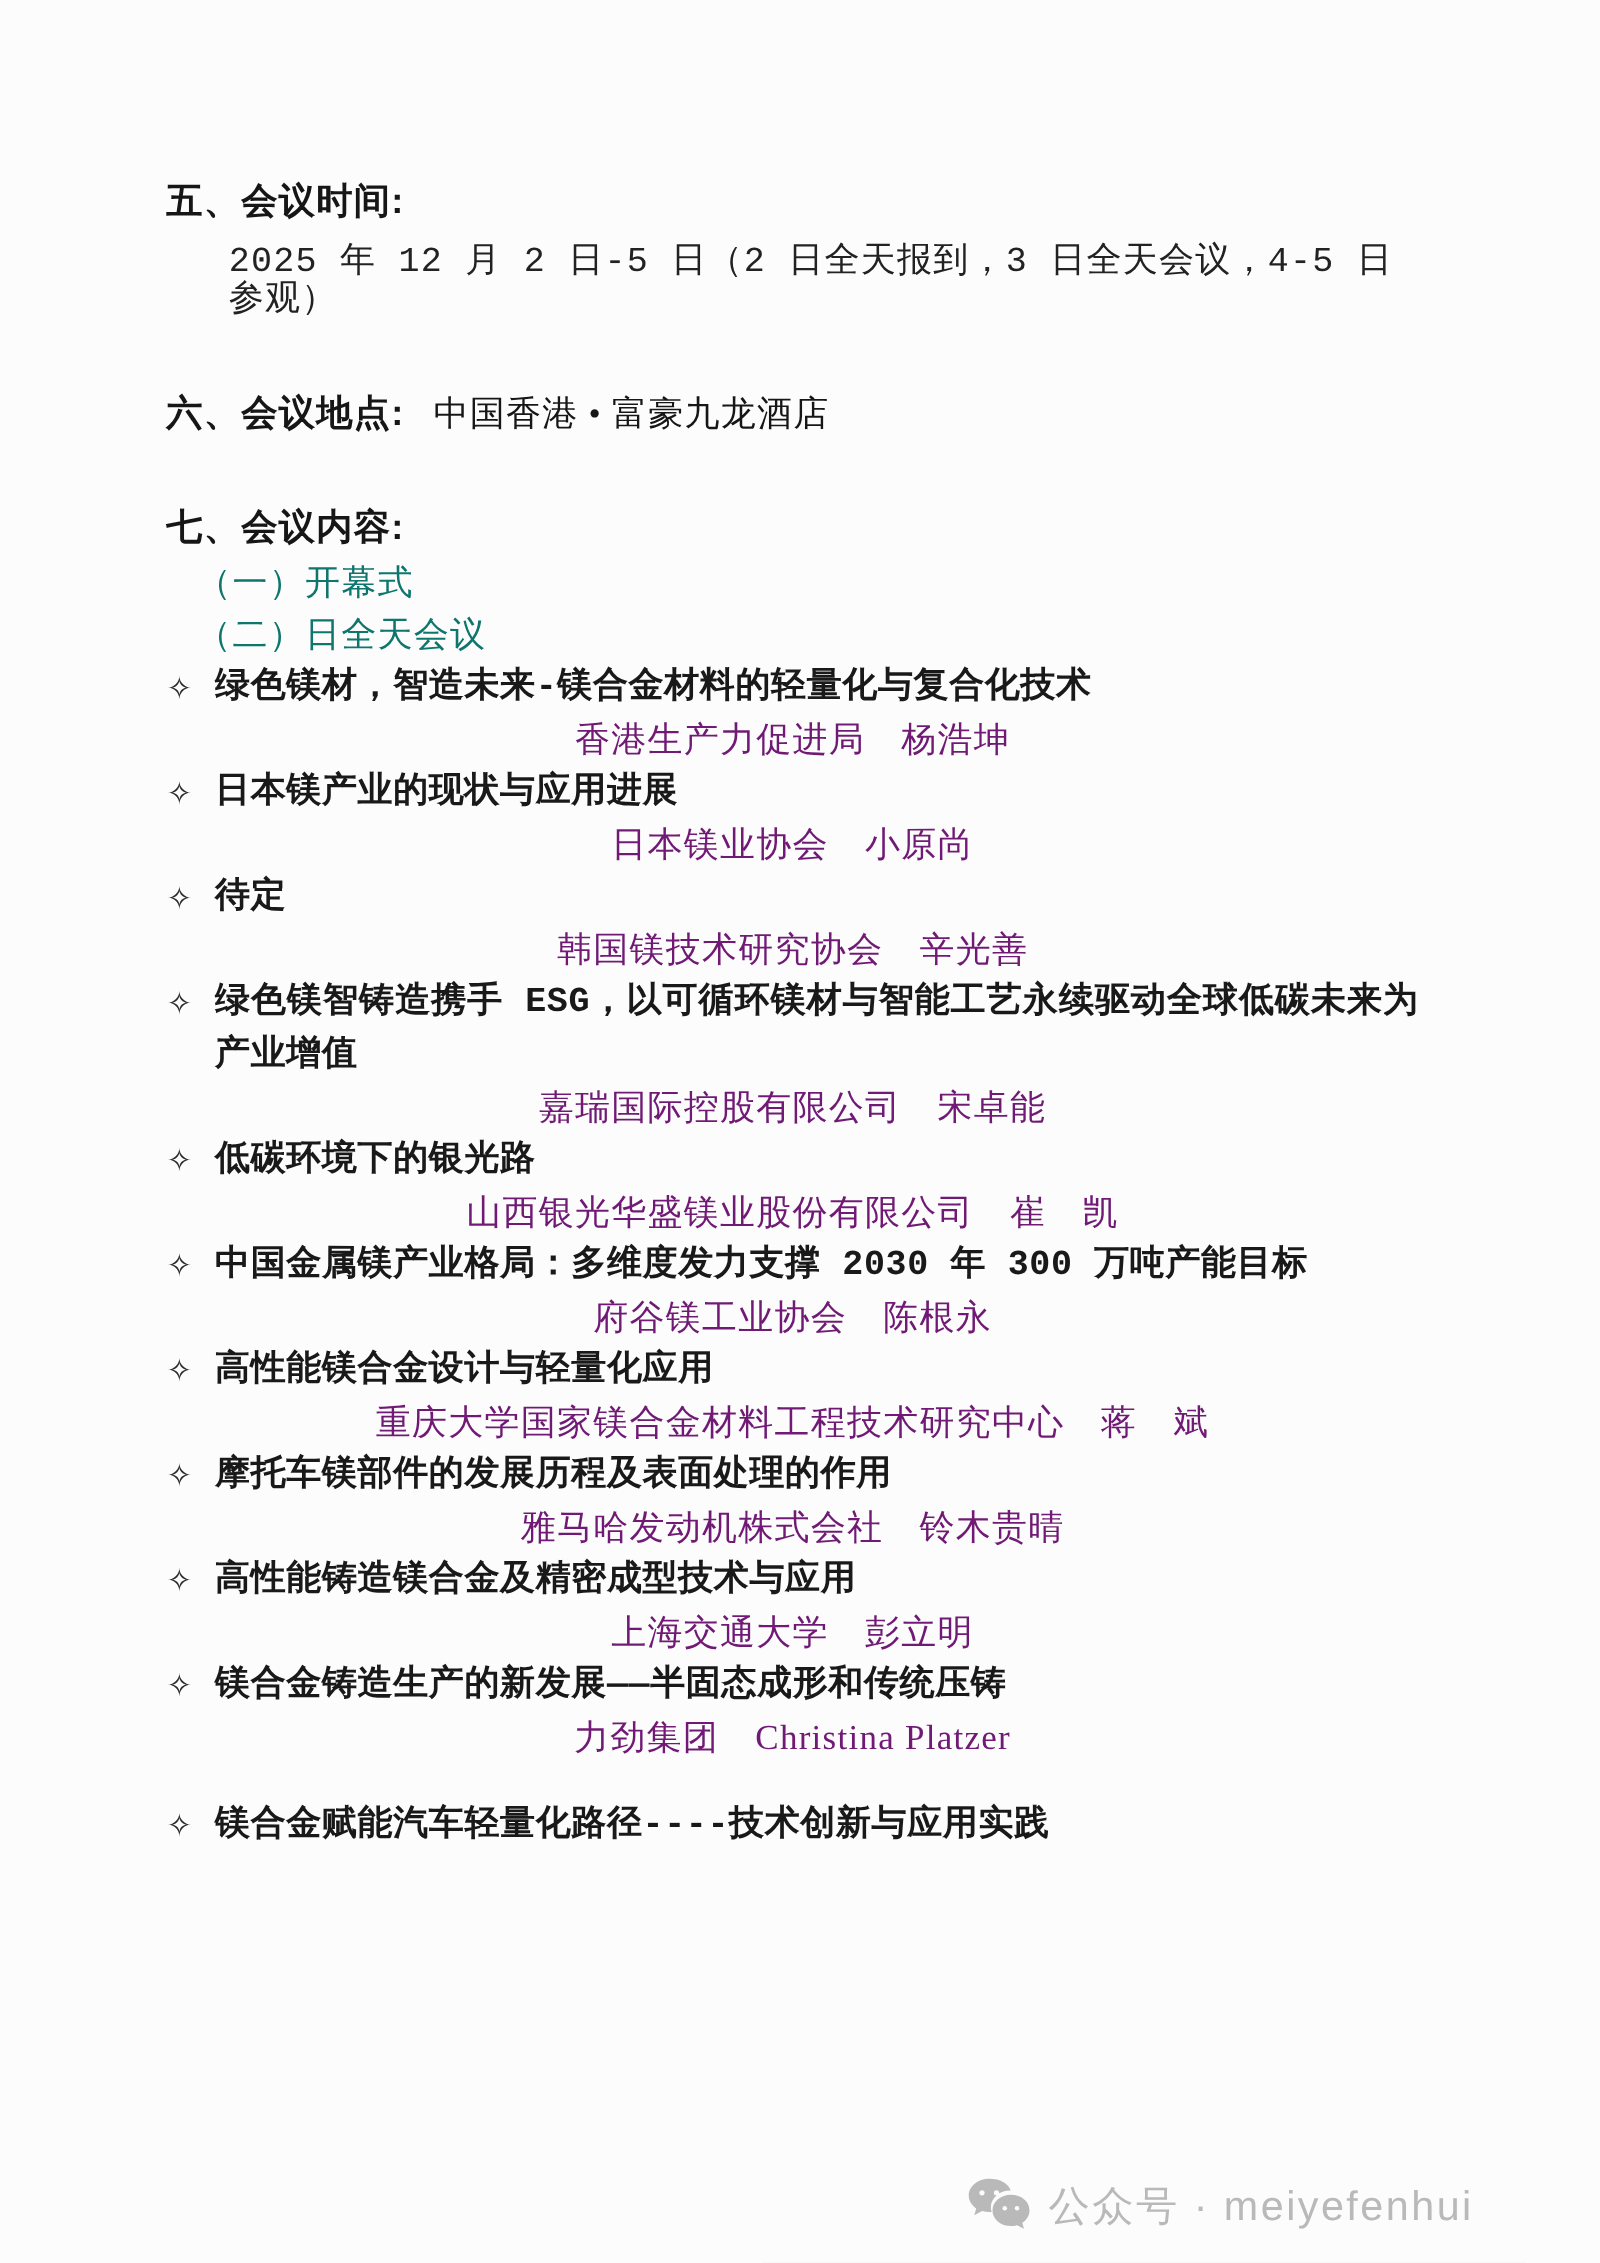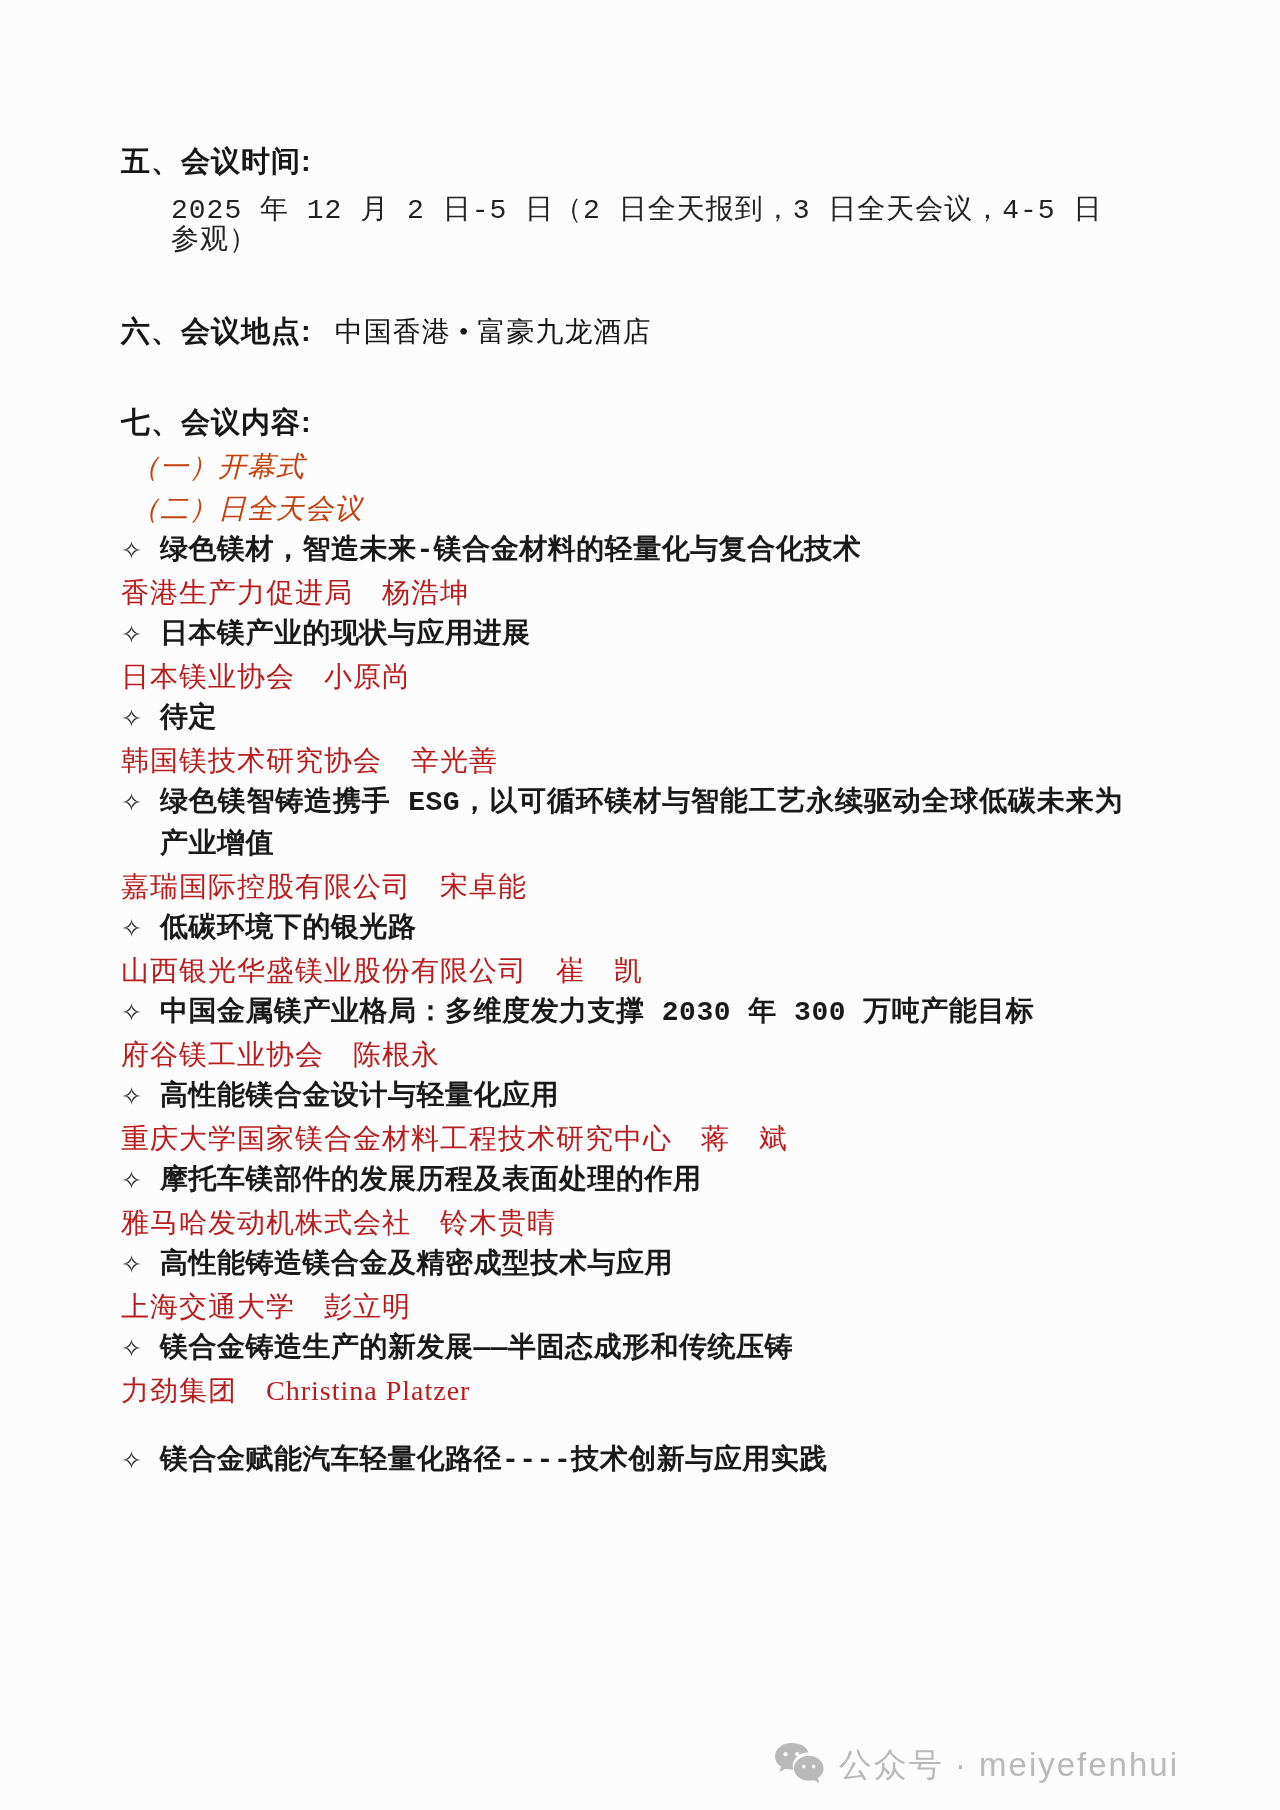--- a/index.html
+++ b/index.html
@@ -11,21 +11,21 @@
     position:relative;
     width:1280px;
     height:1810px;
     margin:0 auto;
     background:#fcfcfc;
     color:#1b1b1b;
     overflow:hidden;
   }
   .content{
     position:absolute;
-    left:121px;
+    left:133px;
     top:146px;
     width:1002px;
   }
   .h2{
     font-family:"Liberation Sans","DejaVu Sans",sans-serif;
     font-weight:700;
     font-size:29px;
     line-height:30px;
     color:#161616;
     letter-spacing:1px;
@@ -40,26 +40,25 @@
     font-family:Liberation Mono, monospace;
   }
   .venue-body{
     font-weight:400;
     font-family:"Liberation Serif","DejaVu Serif",serif;
     font-size:28px;
     letter-spacing:1px;
     margin-left:14px;
   }
   .sub{
-    margin:0 0 0 10px;
+    margin:0 0 0 24px;
     font-size:28px;
     line-height:42px;
-    color:#c2410c;
-    letter-spacing:1px;
-    font-style:italic;
+    color:#0f766e;
+    letter-spacing:1px;
   }
   .sub.first{margin-top:9px;}
   .agenda{margin-top:0;}
   .topic-row{
     display:flex;
     align-items:flex-start;
     line-height:42px;
   }
   .topic-row .bullet{
     flex:0 0 39px;
@@ -73,22 +72,22 @@
     font-family:Liberation Mono, monospace;
     font-weight:700;
     font-size:28px;
     color:#191919;
     letter-spacing:0.5px;
     text-align:justify;
   }
   .speaker-row{
     line-height:42px;
     font-size:28px;
-    color:#b91c1c;
-    text-align:left;
+    color:#701a75;
+    text-align:center;
     letter-spacing:1px;
   }
   .gap-before{margin-top:28px;}
   .footer{
     position:absolute;
     right:101px;
     top:1742px;
     display:flex;
     align-items:center;
     gap:14px;

